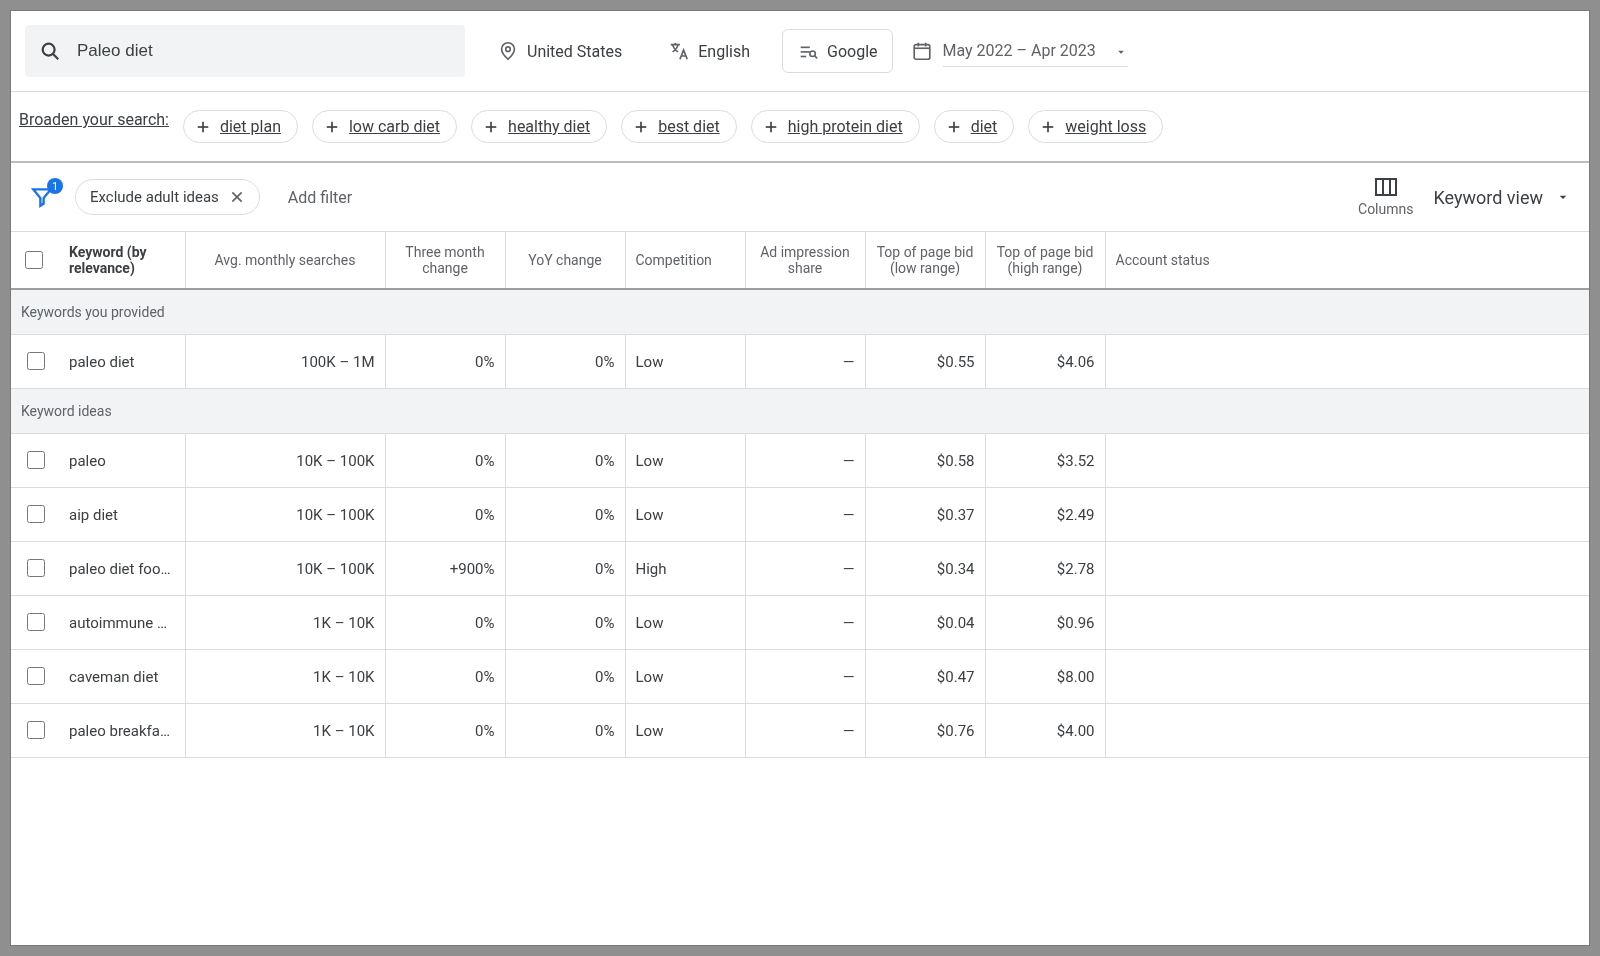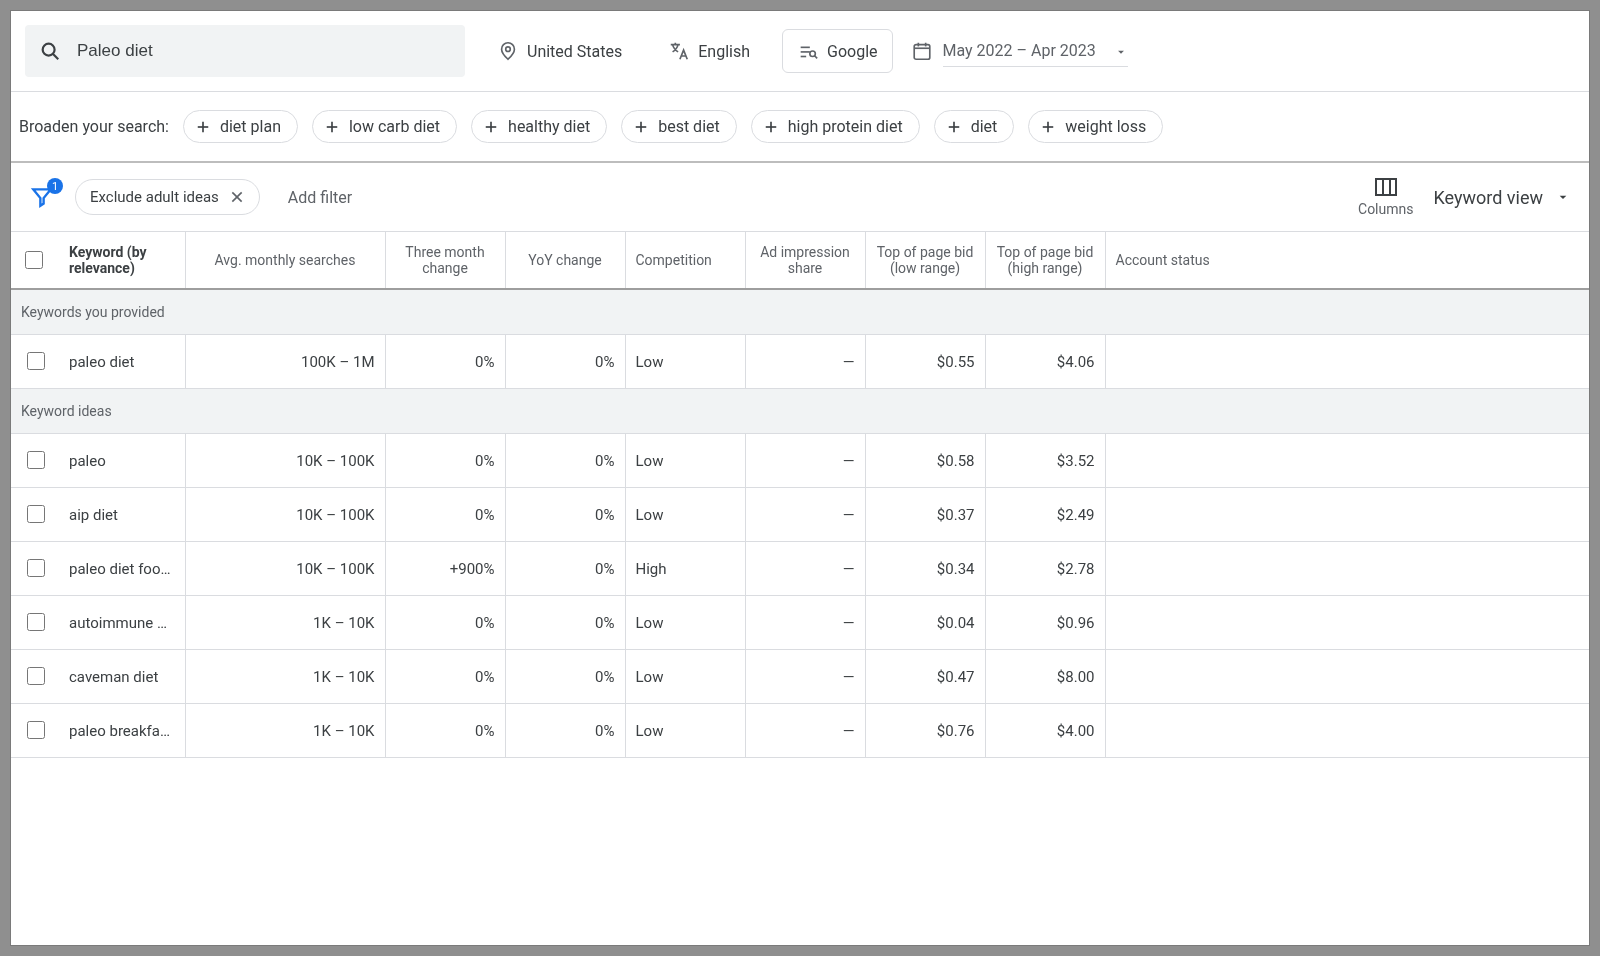--- a/index.html
+++ b/index.html
@@ -53,24 +53,25 @@
     display:flex;align-items:center;gap:8px;
     font-size:16px;color:var(--g-text);
     padding:10px 14px;border-radius:6px;cursor:pointer;
   }
   .top-ctrl.boxed{border:1px solid var(--g-border);}
   .date-ctrl{display:flex;align-items:center;gap:10px;color:var(--g-subtle);font-size:16px;}
   .date-text{border-bottom:1px solid var(--g-border);padding:6px 32px 6px 0;position:relative;}
 
   
   .broaden{
-    display:flex;align-items:center;gap:14px;
+    display:flex;gap:14px;
     padding:18px 8px 18px 8px;
     border-bottom:2px solid #bdbdbd;
     flex-wrap:wrap;
+    text-decoration:underline;
   }
   .broaden-label{font-size:16px;color:var(--g-text);}
   .chip{
     display:flex;align-items:center;gap:8px;
     border:1px solid var(--g-border);border-radius:20px;
     padding:6px 16px 6px 10px;font-size:16px;cursor:pointer;
     background:#fff;
   }
 
   

